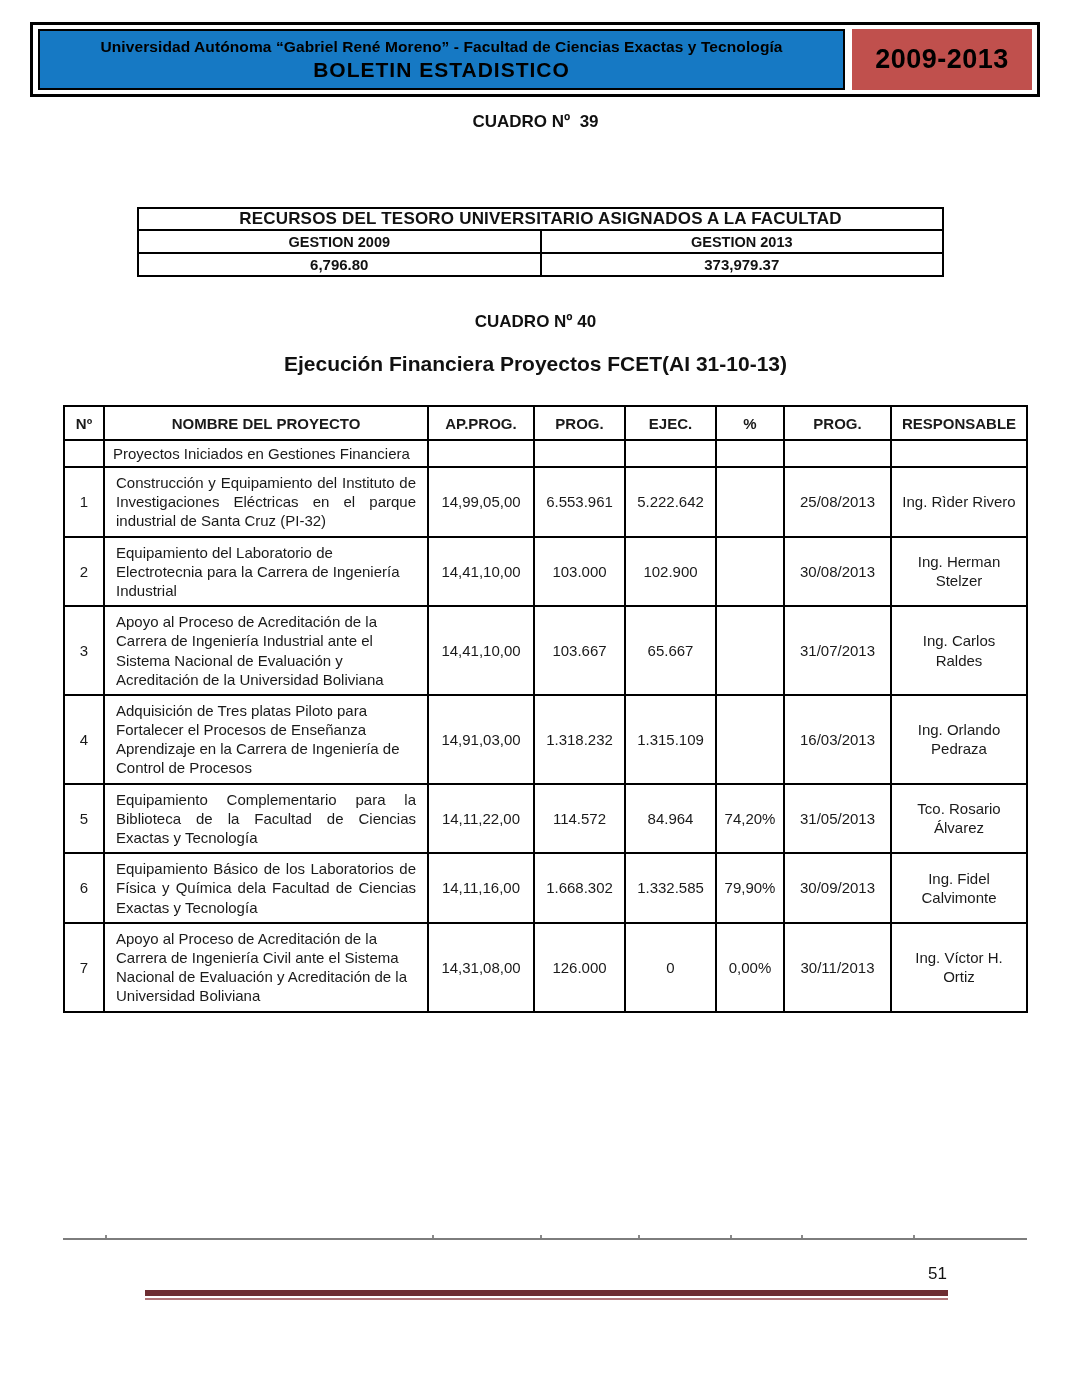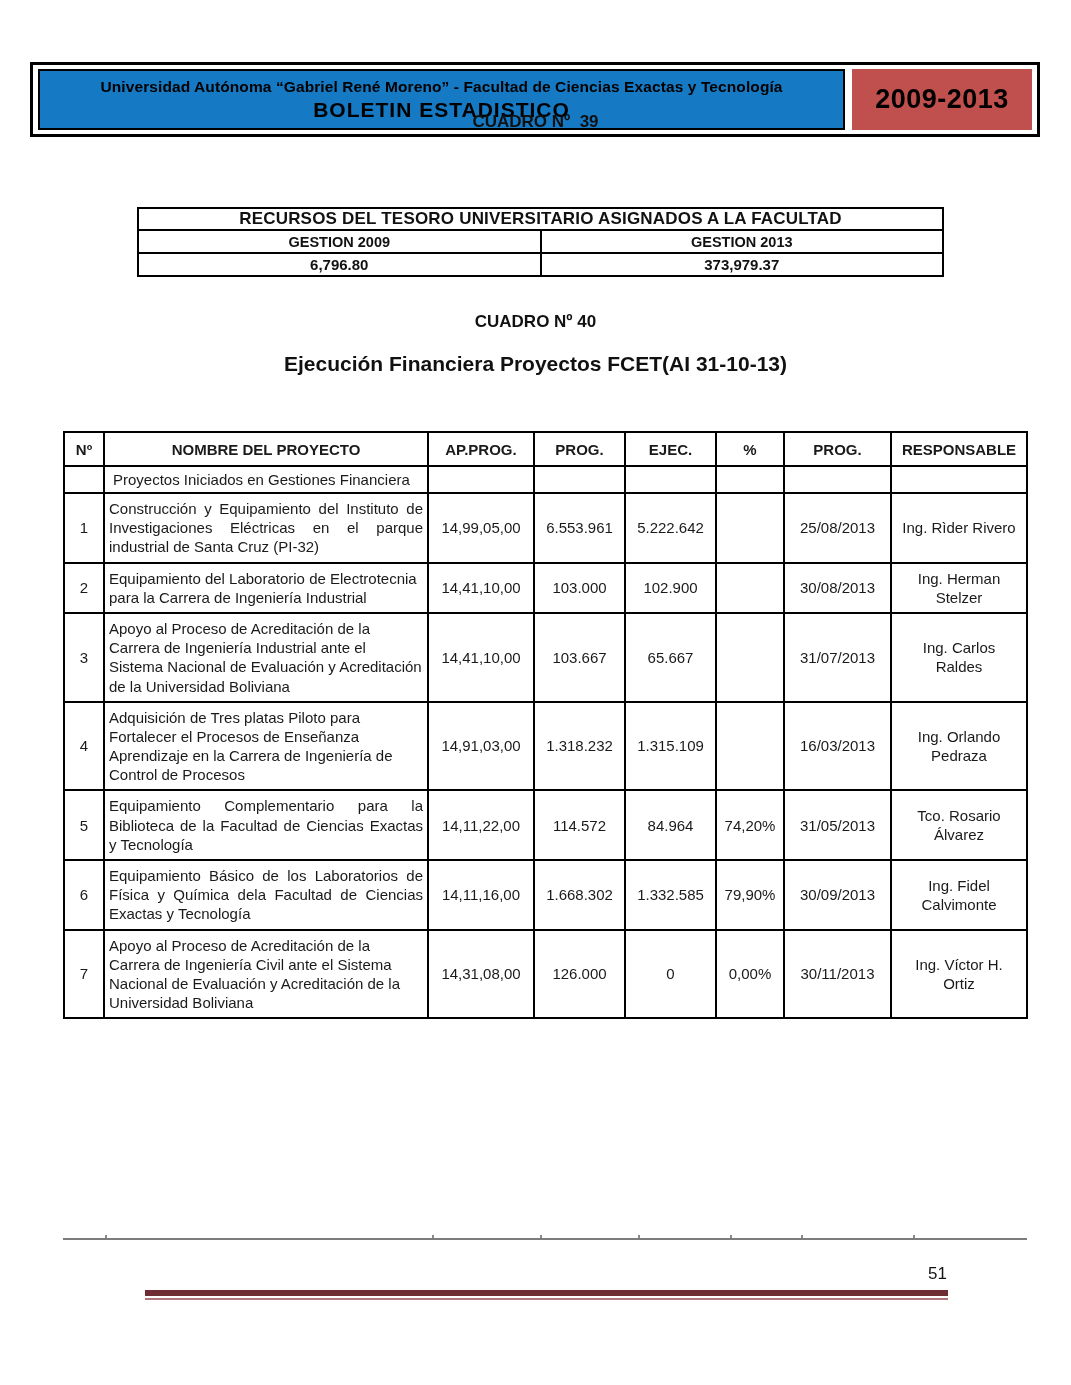--- a/index.html
+++ b/index.html
@@ -14,21 +14,20 @@
 
   
   .banner {
     position: absolute; left: 30px; top: 22px;
     width: 1010px; height: 75px;
     border: 3px solid #000;
     background: #ffffff;
     display: flex; align-items: center;
     padding: 4px 5px;
     gap: 7px;
-    margin-top: 40px;
   }
   .banner-blue {
     flex: 1 1 auto; height: 61px;
     background: #1679c4;
     border: 2px solid #000;
     display: flex; flex-direction: column; align-items: center; justify-content: center;
   }
   .banner-line1 {
     font-size: 15.5px; font-weight: bold; color: #000;
     letter-spacing: 0.1px; line-height: 1.25; text-align: center;
@@ -75,33 +74,32 @@
   .table1 .t1-title  { font-size: 17px; height: 22px; letter-spacing: 0.2px; }
   .table1 .t1-head   { font-size: 14.5px; height: 23px; }
   .table1 .t1-value  { font-size: 15px; height: 23px; }
 
   
   .table2 {
     position: absolute; left: 63px; top: 405px;
     width: 963px;
     border-collapse: collapse; table-layout: fixed;
     font-size: 15px;
-    margin-top: 26px;
   }
   .table2 th, .table2 td {
     border: 2px solid #000;
     vertical-align: middle;
     color: #1a1a1a;
   }
   .table2 th {
     font-weight: bold; text-align: center;
     height: 34px; font-size: 15px;
   }
   .table2 td { text-align: center; padding: 5px 3px; line-height: 1.28; }
-  .table2 td.c-nombre { text-align: left; padding: 5px 4px; }
+  .table2 td.c-nombre { text-align: left; padding: 5px 11px; }
   .table2 td.c-nombre.just { text-align: justify; }
   .table2 tr.section-row td { height: 27px; padding: 2px 8px; font-size: 15px; }
   .table2 td.c-resp { padding: 5px 6px; }
 
   
   .ghost-line {
     position: absolute; left: 63px; top: 1238px;
     width: 964px; height: 2px;
     background: #7d7d7d;
   }

